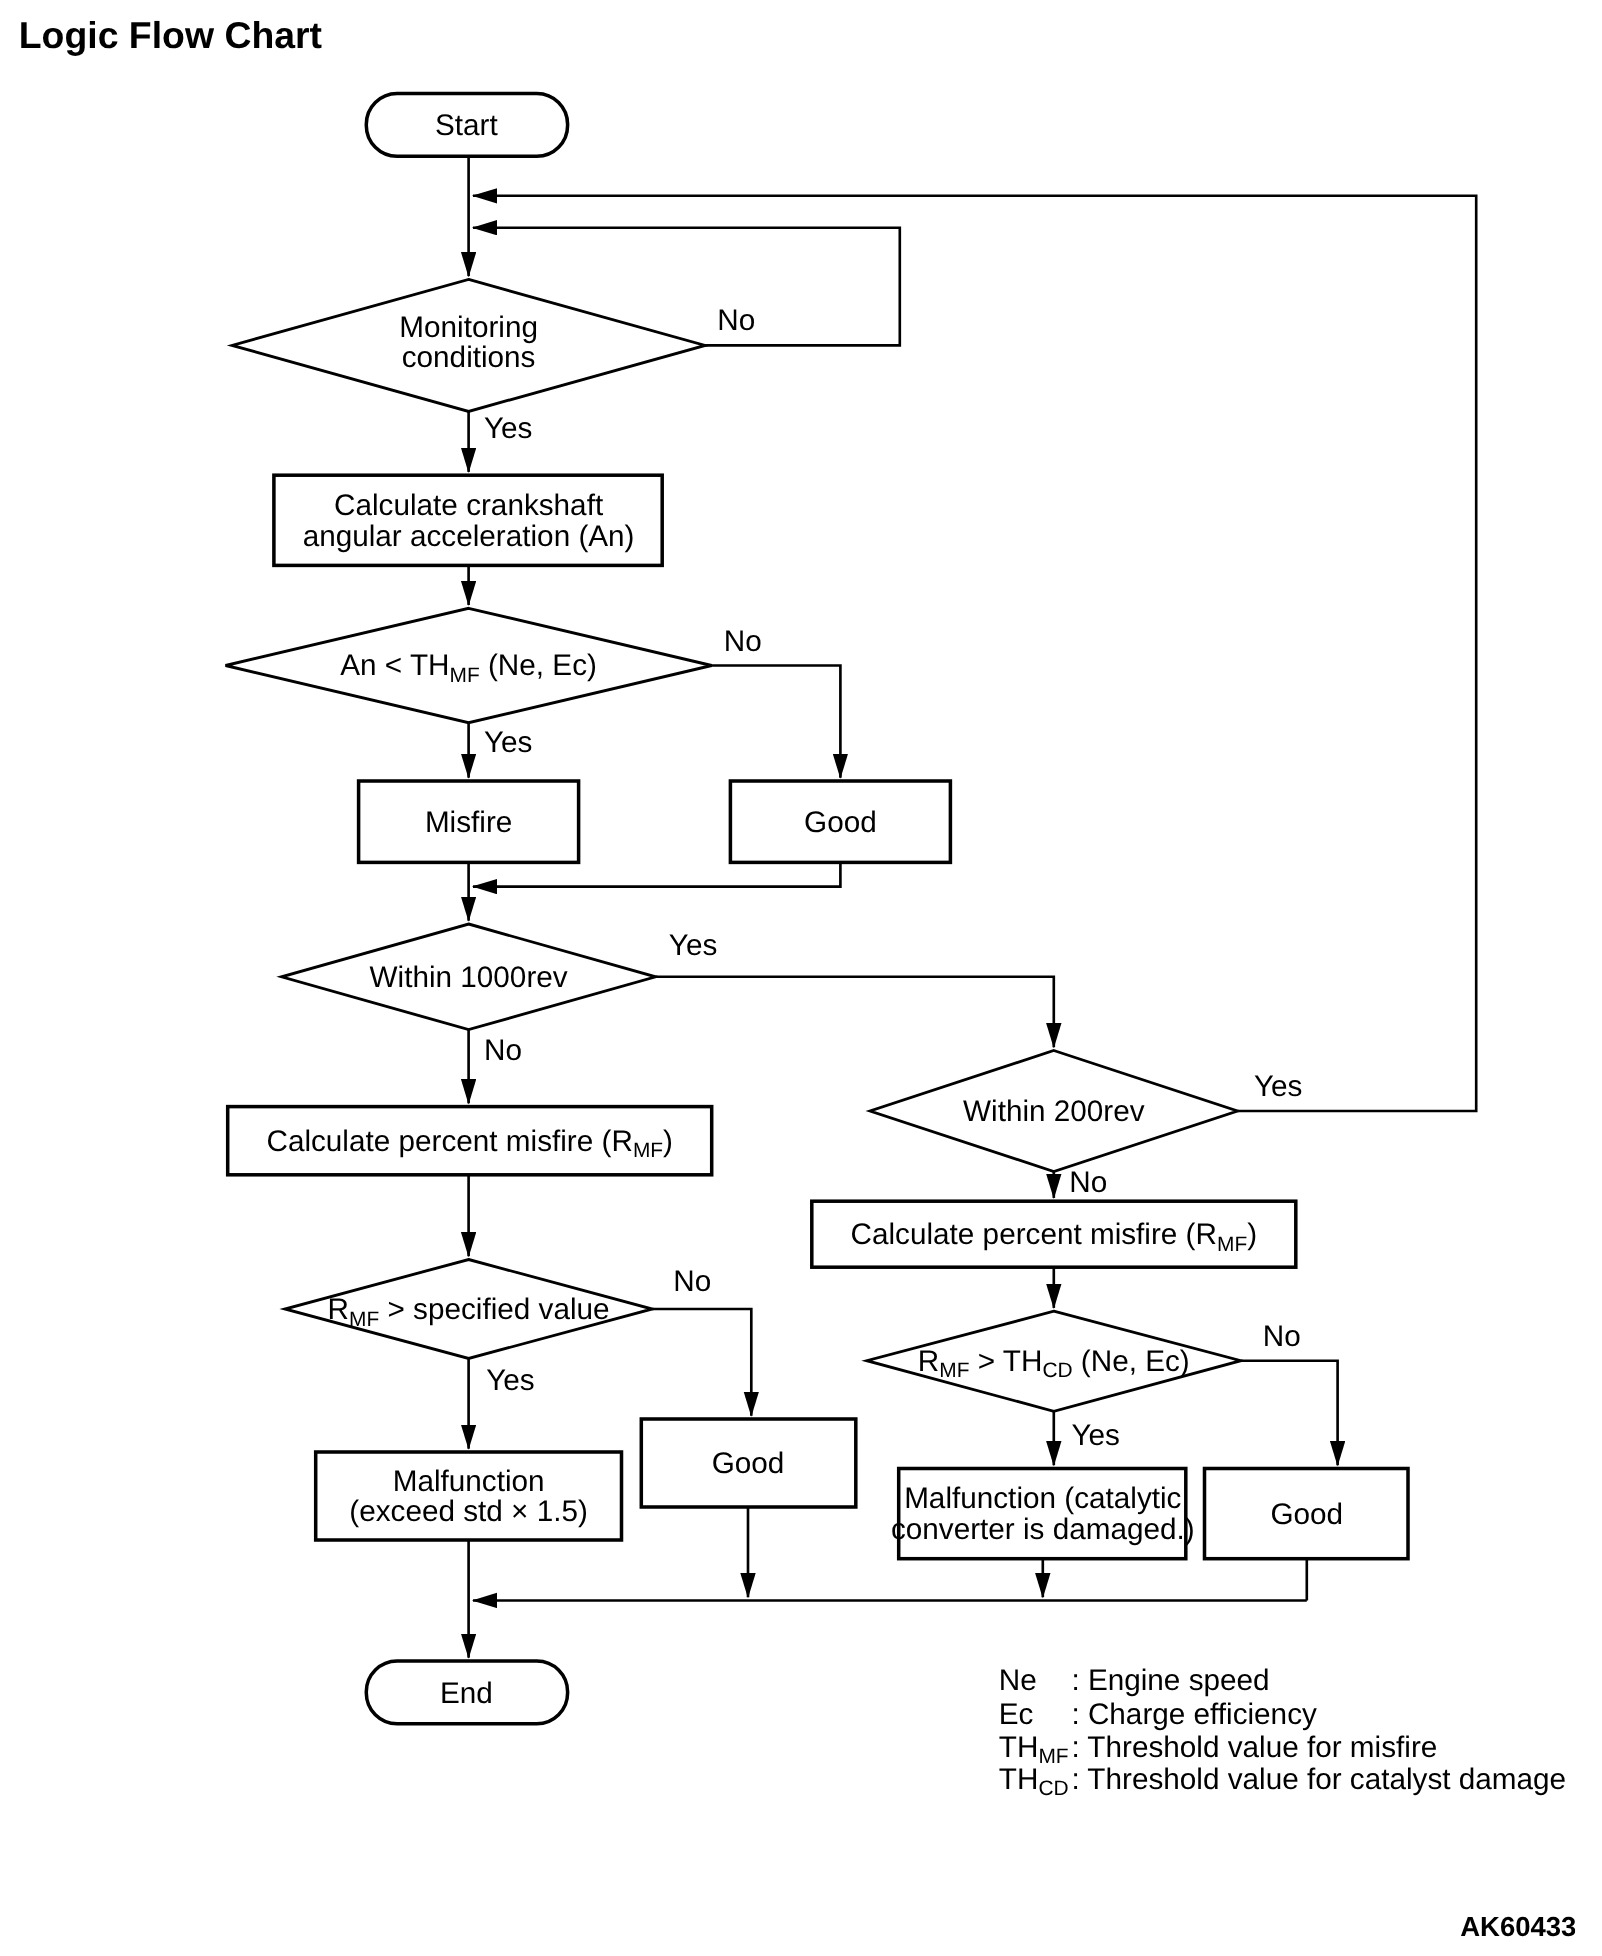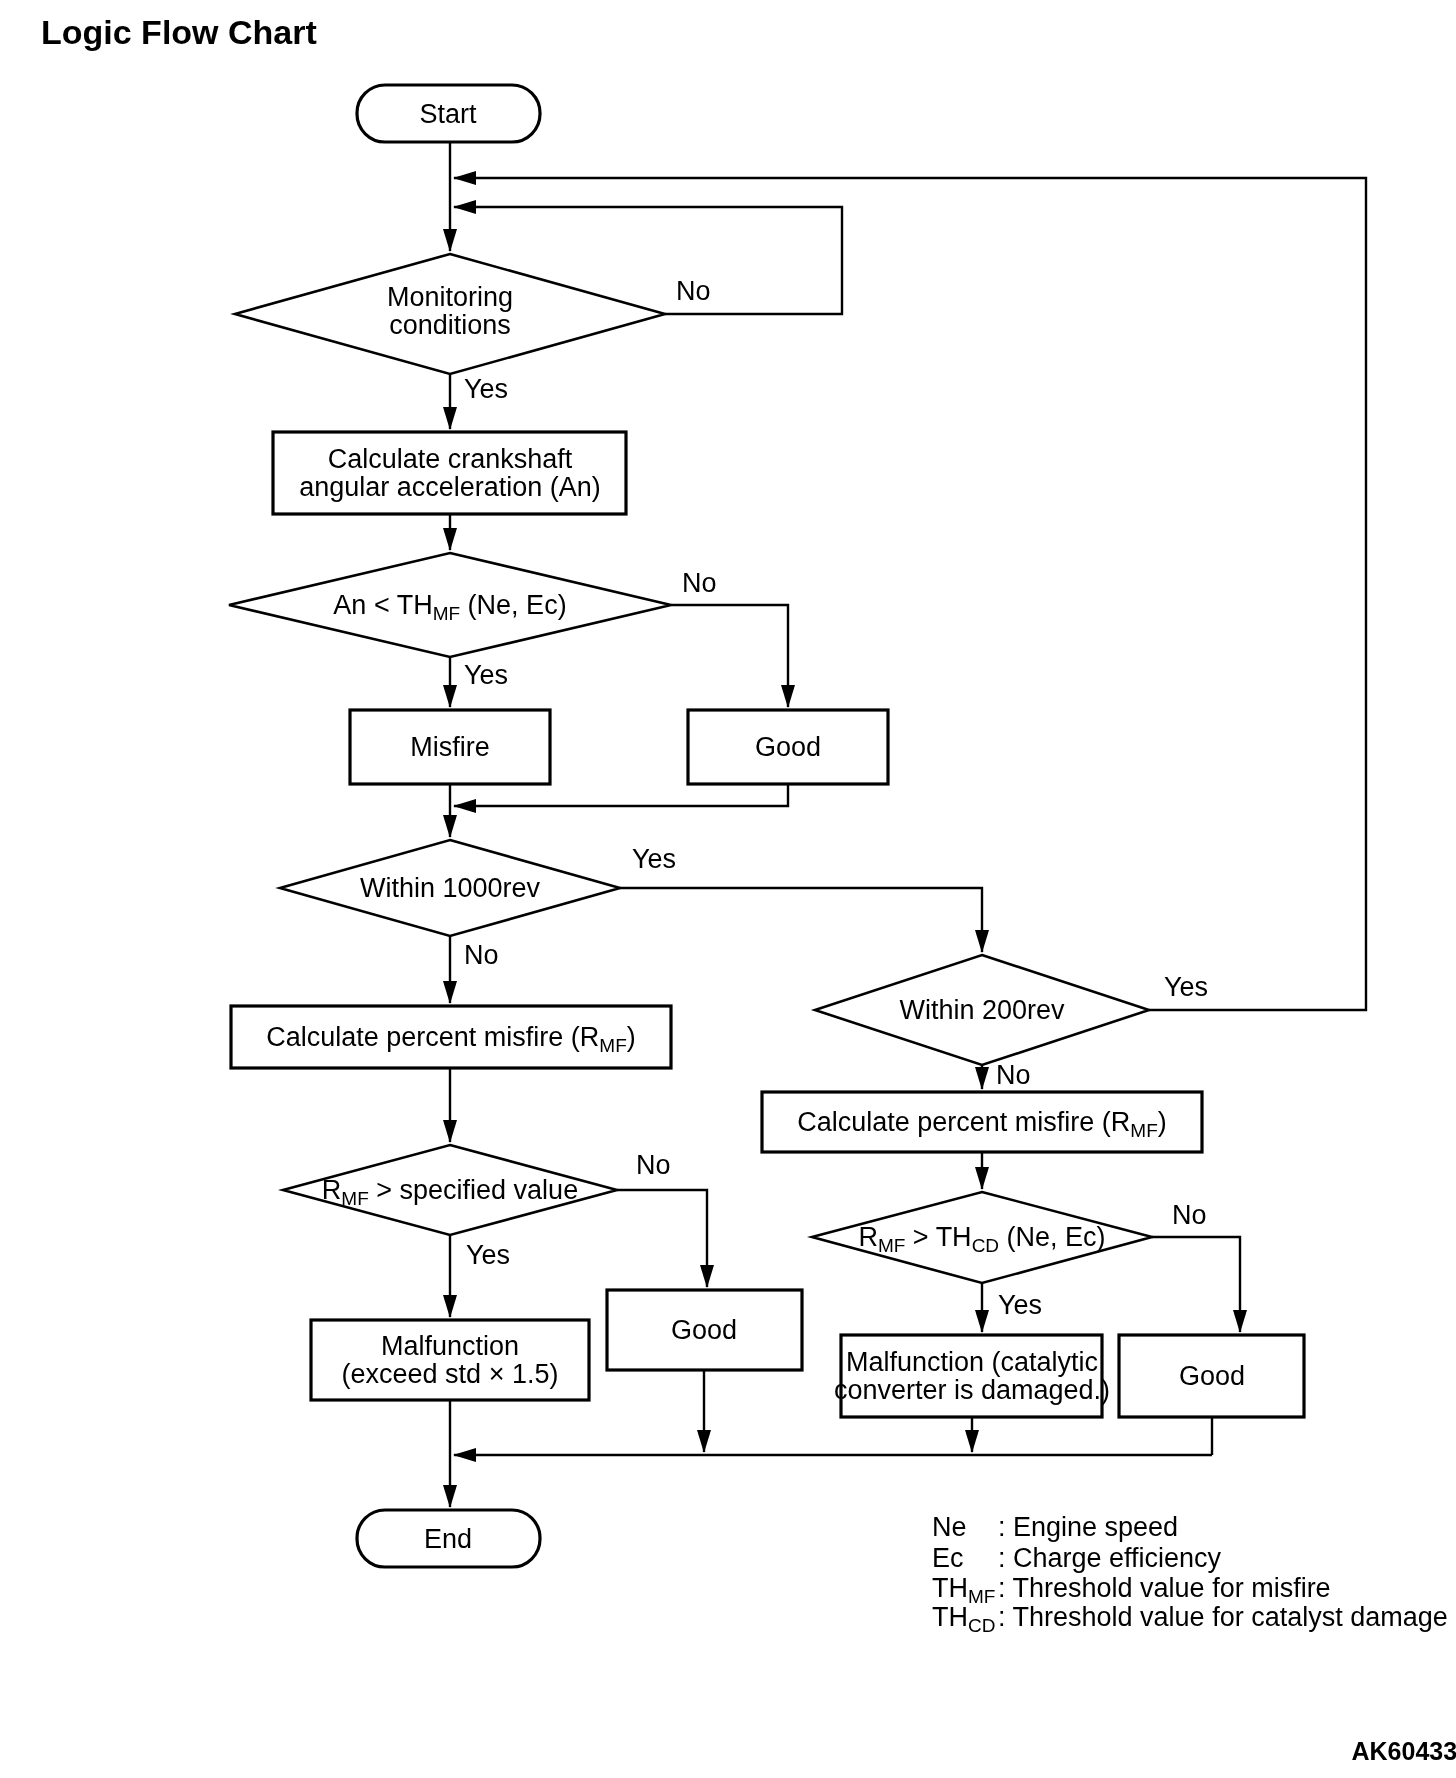--- a/index.html
+++ b/index.html
@@ -1,17 +1,17 @@
 <!DOCTYPE html>
 <html><head>
 <meta charset="utf-8">
 <style>
   html,body{margin:0;padding:0;background:#ffffff;}
   .page{position:relative;width:1432px;height:1778px;background:#ffffff;overflow:hidden;
-        font-family:"Liberation Sans",sans-serif;margin-left:24px;}
+        font-family:"Liberation Sans",sans-serif;}
   svg{position:absolute;left:0;top:0;}
   .node{fill:#ffffff;stroke:#000000;stroke-width:3.2;}
   .diamond{fill:#ffffff;stroke:#000000;stroke-width:2.6;}
   .edge{fill:none;stroke:#000000;stroke-width:2.4;}
   .ntext{font-family:"Liberation Sans",sans-serif;font-size:27px;fill:#000000;text-anchor:middle;}
   .etext{font-family:"Liberation Sans",sans-serif;font-size:27px;fill:#000000;text-anchor:start;}
   .sub{font-size:19px;}
   .title{font-family:"Liberation Sans",sans-serif;font-size:34px;font-weight:bold;fill:#000000;}
   .legend{font-family:"Liberation Sans",sans-serif;font-size:27px;fill:#000000;}
   .figcode{font-family:"Liberation Sans",sans-serif;font-size:25px;font-weight:bold;fill:#000000;text-anchor:end;}

